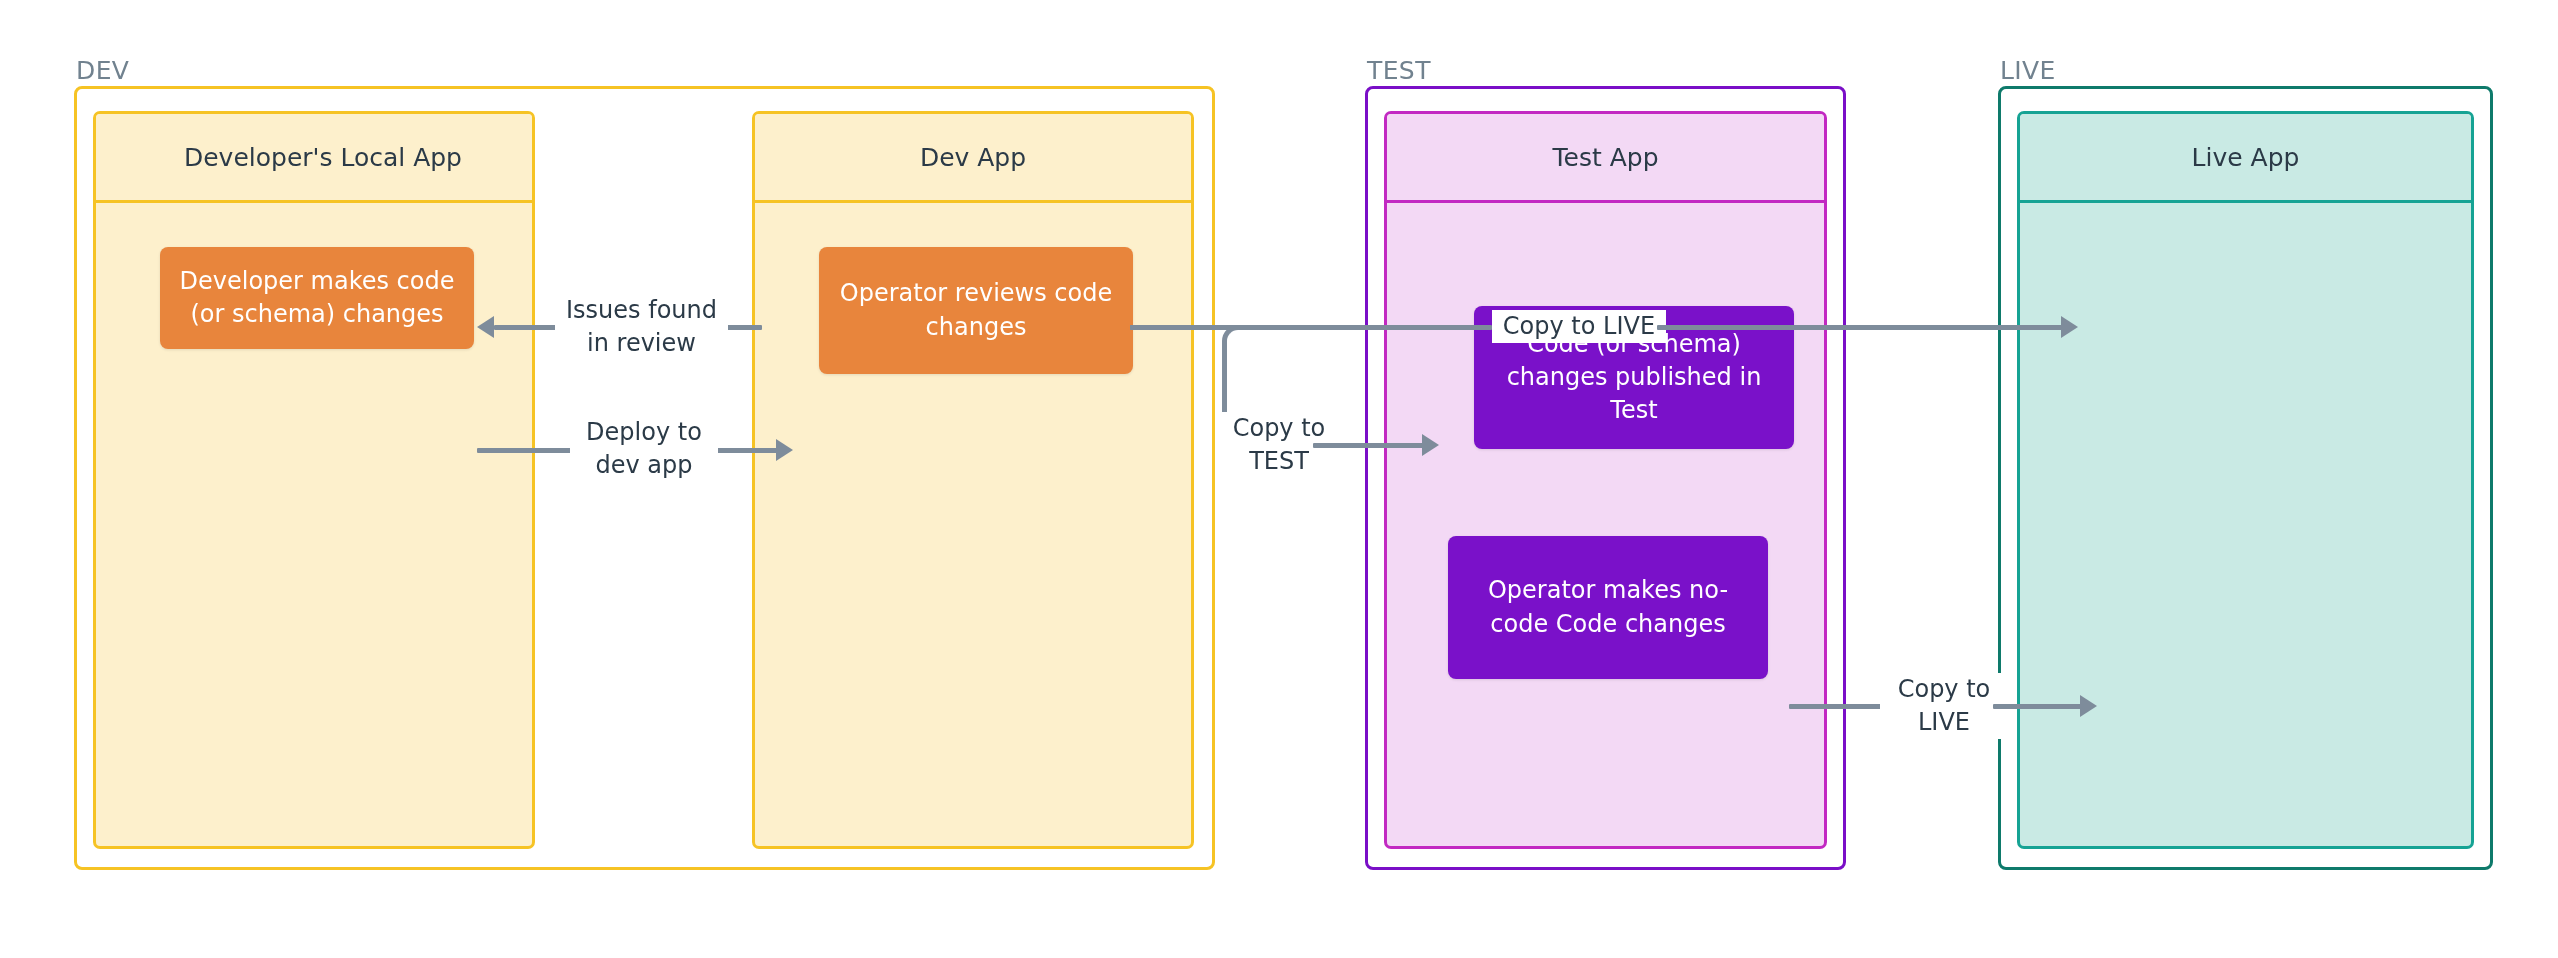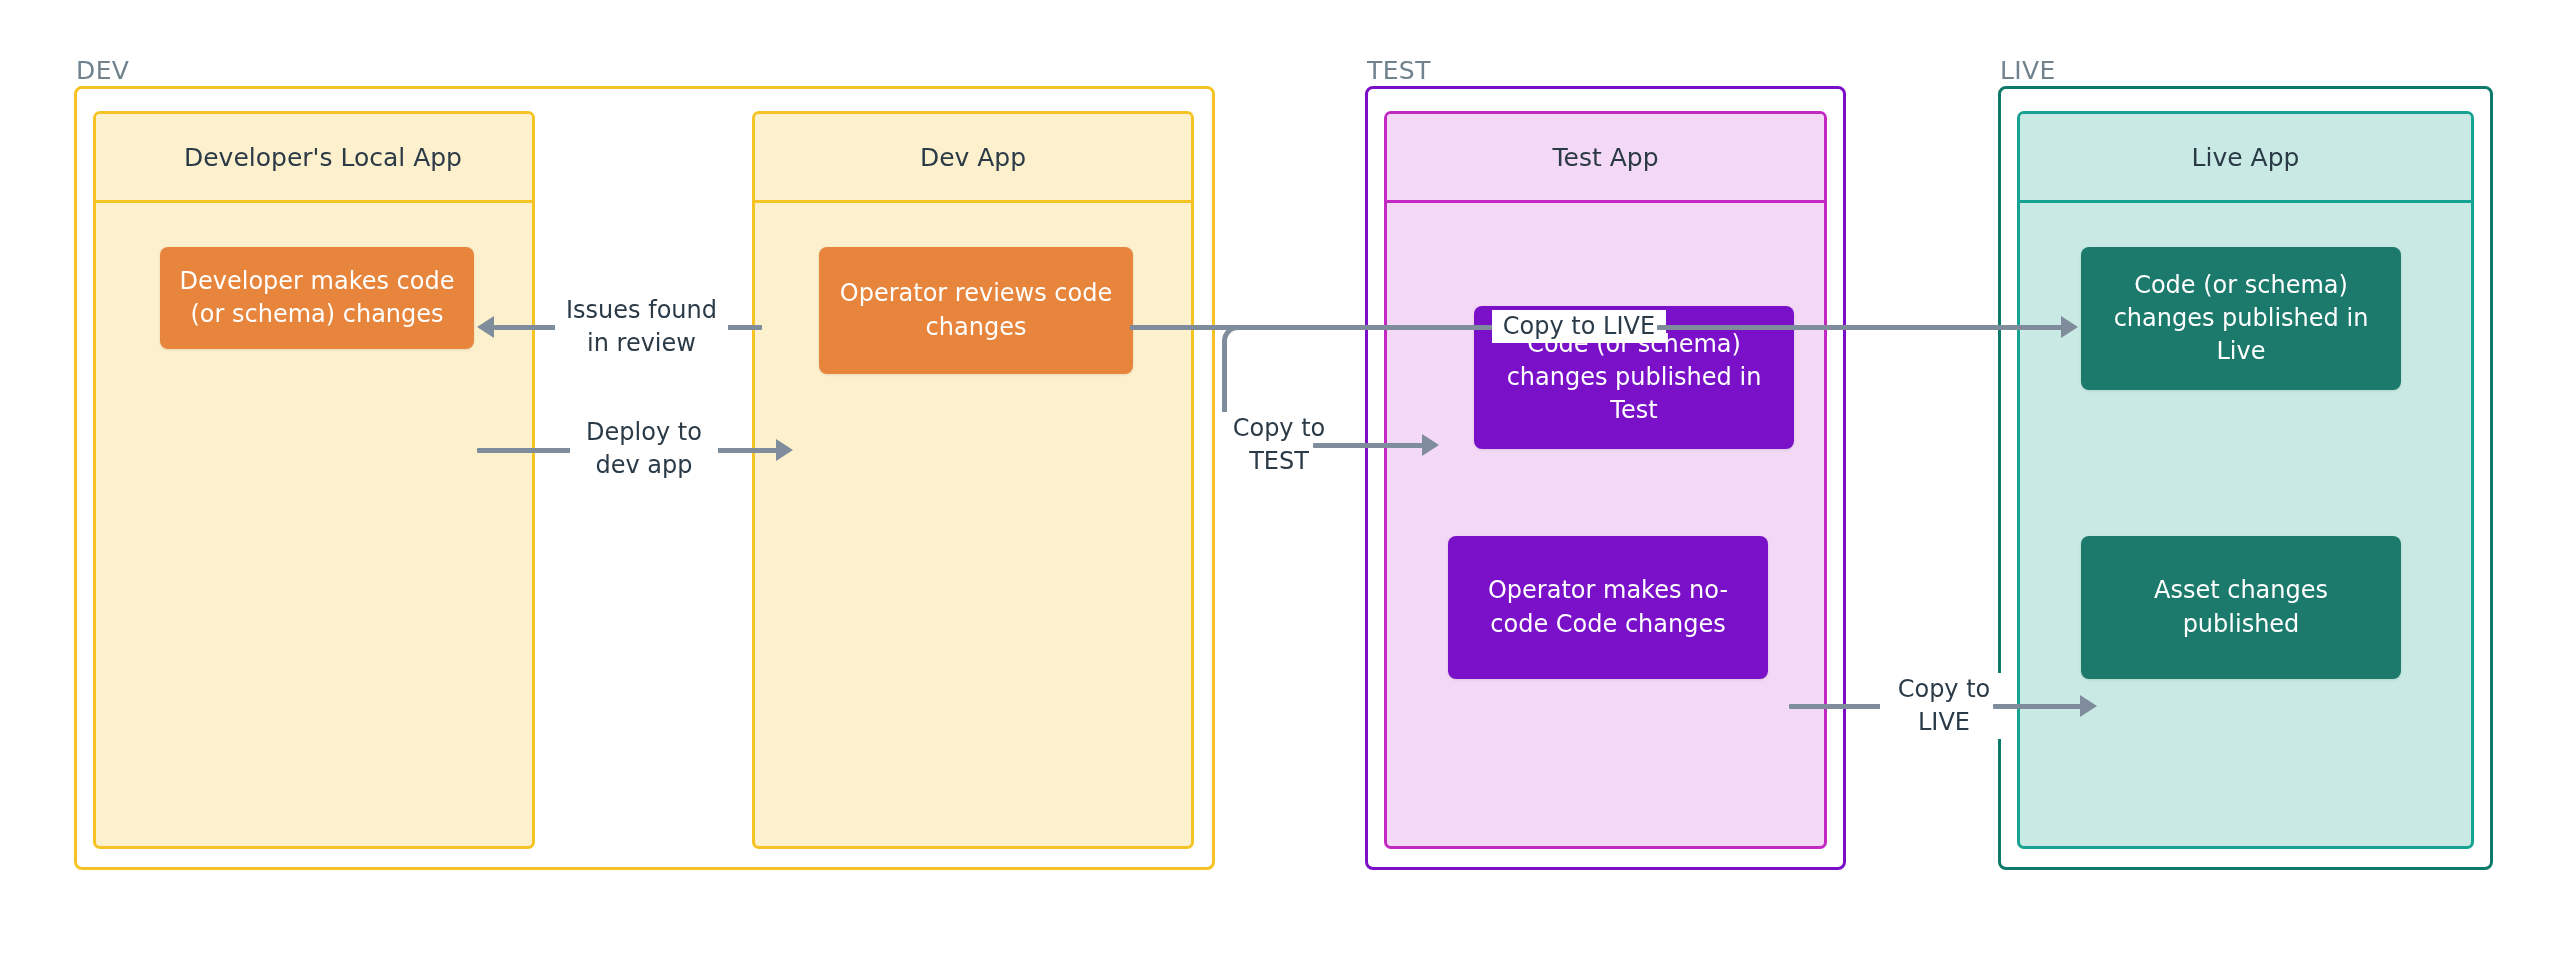--- a/index.html
+++ b/index.html
@@ -159,24 +159,20 @@
       <div class="node" style="left:61px; top:333px; width:320px; height:143px; background:#7A11C9;">Operator makes no-code Code changes</div>
     </div>
   </div>
 
   <div class="env-label" style="left:2000px; top:56px;">LIVE</div>
 
   <div class="env-box" style="left:1998px; top:86px; width:495px; height:784px; border-color:#0E7A6B;"></div>
 
   <div class="app-panel" style="left:2017px; top:111px; width:457px; height:738px; border-color:#16A394; background:#C9EAE4;">
     <div class="app-header" style="border-bottom-color:#16A394; background:#C9EAE4;">Live App</div>
-    <div class="app-body">
-      <div class="node" style="left:61px; top:44px; width:320px; height:143px; background:#1B7A6B;">Code (or schema) changes published in Live</div>
-      <div class="node" style="left:61px; top:333px; width:320px; height:143px; background:#1B7A6B;">Asset changes published</div>
-    </div>
   </div>
 
   <div class="conn-line h" style="left:494px; top:325px; width:268px;"></div>
   <div class="arrow-head left" style="left:477px; top:316px;"></div>
   <div class="conn-label" style="left:555px; top:294px; width:165px;">Issues found
 in review</div>
 
   <div class="conn-line h" style="left:477px; top:448px; width:300px;"></div>
   <div class="arrow-head right" style="left:776px; top:439px;"></div>
   <div class="conn-label" style="left:570px; top:416px; width:140px;">Deploy to

